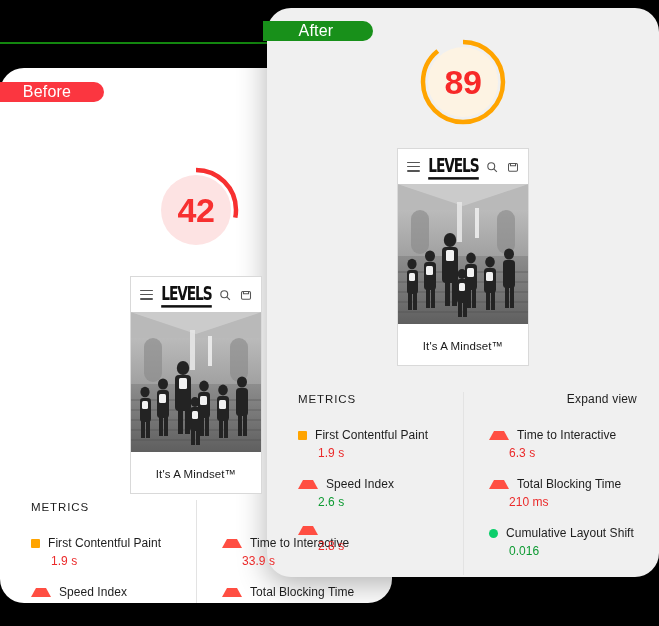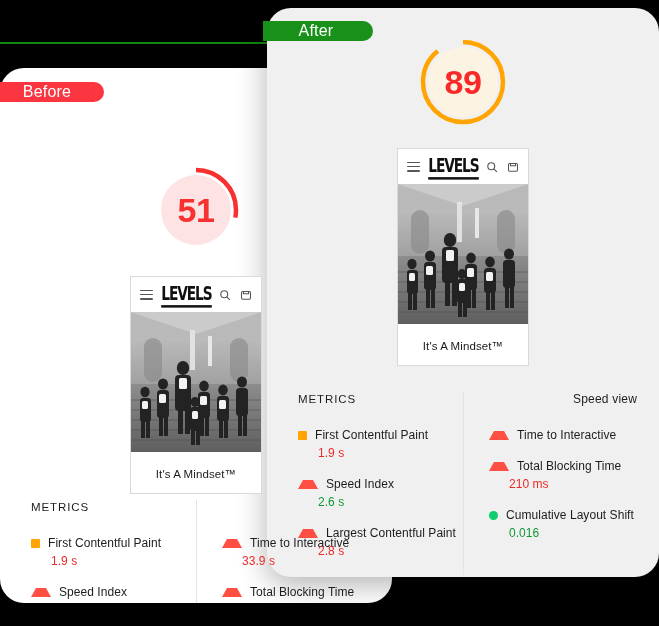--- a/index.html
+++ b/index.html
@@ -249,21 +249,21 @@
   <div class="backdrop-black"></div>
   <div class="green-rule"></div>
 
   <div class="card" id="before-card">
 
     <div class="gauge-wrap" id="gauge-before">
       <svg width="88" height="88" viewBox="0 0 88 88" aria-hidden="true">
         <circle cx="44" cy="44" r="35" fill="#fde3e3"></circle>
         <circle id="arc-before" cx="44" cy="44" r="40" fill="none" stroke="#f73030" stroke-width="4.5" stroke-linecap="butt" transform="rotate(-90 44 44)" stroke-dasharray="70.37167544041137 180.95573684677208" stroke-dashoffset="0"></circle>
       </svg>
-      <div class="gauge-num">51</div>
+      <div class="gauge-num">42</div>
     </div>
 
     <div class="phone" id="phone-before">
       <div class="phone-bar">
         <div class="ph-hamb">
             <i></i>
             <i></i>
             <i></i>
           </div>
         <div class="ph-logo">LEVELS</div>
@@ -518,34 +518,34 @@
           <div class="metric-head">
             <span class="mk triangle"></span>
             <span class="m-label">Speed Index</span>
           </div>
           <div class="m-value green">2.6 s</div>
         </div>
 
         <div class="metric">
           <div class="metric-head">
             <span class="mk triangle"></span>
-            <span class="m-label">Largest Contentful Paint</span>
           </div>
           <div class="m-value red">2.8 s</div>
         </div>
       </div>
 
       <div class="mcol right">
-        <div class="mcol-title expand">Speed view</div>
+        <div class="mcol-title expand">Expand view</div>
 
         <div class="metric">
           <div class="metric-head">
             <span class="mk triangle"></span>
             <span class="m-label">Time to Interactive</span>
           </div>
+          <div class="m-value red">6.3 s</div>
         </div>
 
         <div class="metric">
           <div class="metric-head">
             <span class="mk triangle"></span>
             <span class="m-label">Total Blocking Time</span>
           </div>
           <div class="m-value red">210 ms</div>
         </div>
 

